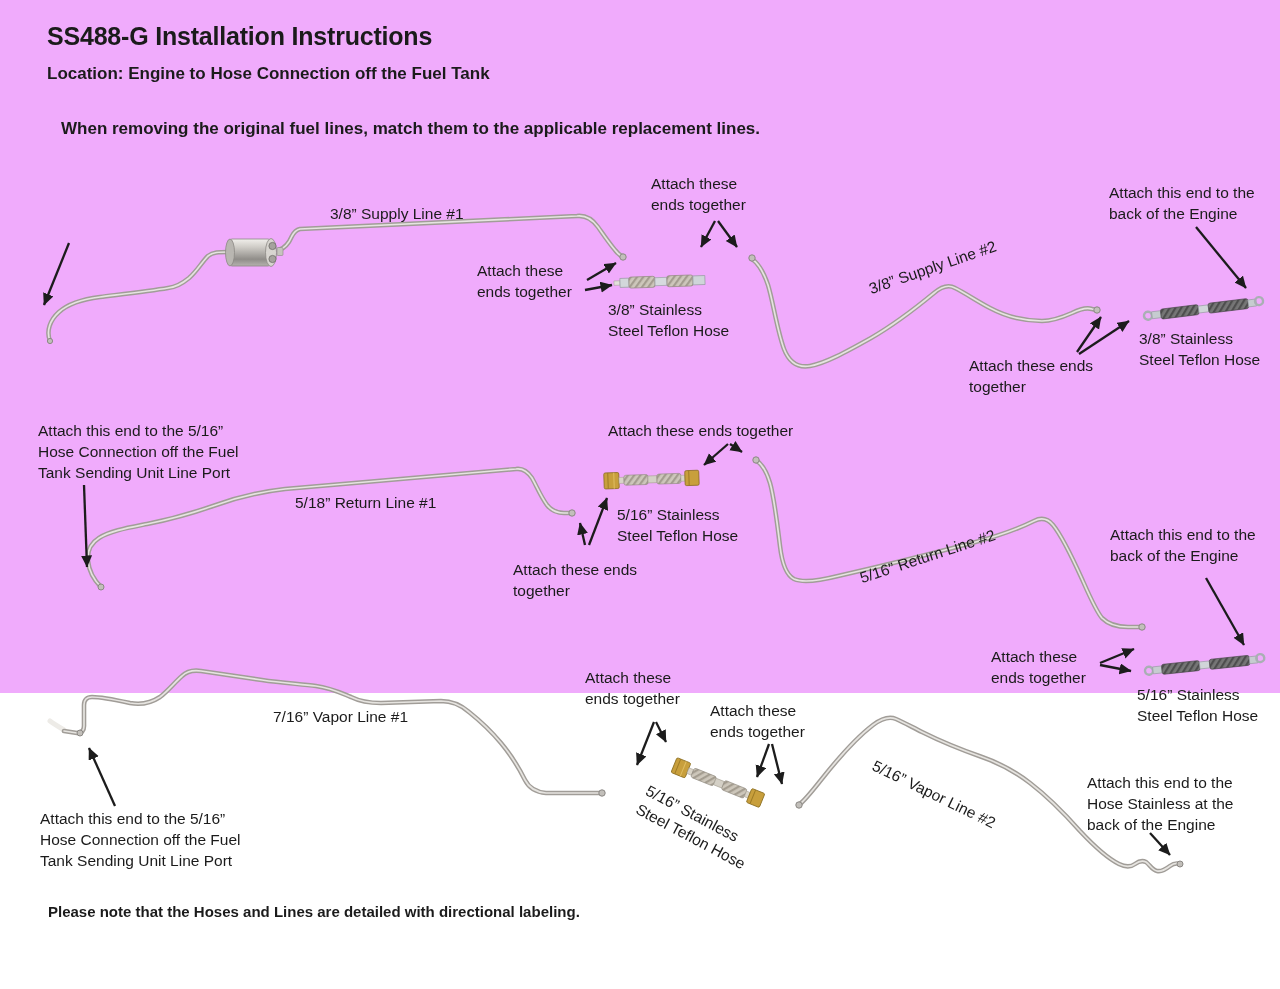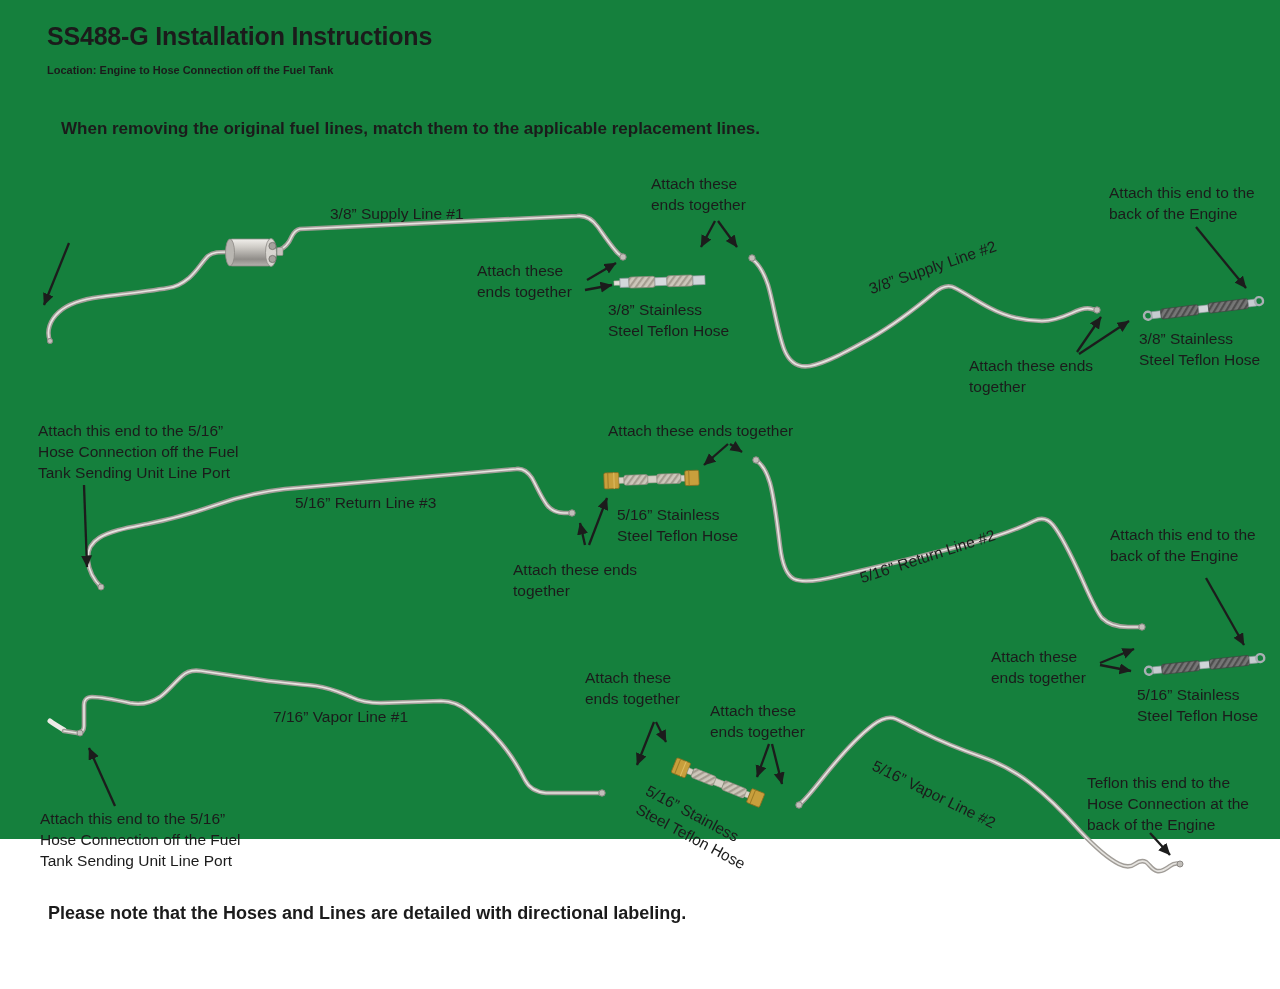--- a/index.html
+++ b/index.html
@@ -1,25 +1,25 @@
 <!DOCTYPE html>
 <html><head>
 <meta charset="utf-8">
 <style>
   html,body{margin:0;padding:0;background:#ffffff;}
   body{width:1280px;height:989px;font-family:"Liberation Sans",sans-serif;color:#1b1b1b;overflow:hidden;}
-  .page{position:relative;width:1280px;height:839px;background:#15803d;}
+  .page{position:relative;width:1280px;height:693px;background:#f0abfc;}
   .art{position:absolute;left:0;top:0;}
   .ttl{position:absolute;left:47px;top:22px;font-size:25px;font-weight:bold;letter-spacing:-0.2px;}
-  .loc{position:absolute;left:47px;top:64px;font-size:11px;font-weight:bold;}
+  .loc{position:absolute;left:47px;top:64px;font-size:17px;font-weight:bold;}
   .intro{position:absolute;left:61px;top:119px;font-size:17px;font-weight:bold;}
   .lbl{position:absolute;font-size:15.5px;line-height:21px;color:#1b1b1b;}
   .nw{white-space:nowrap;}
   .rot{transform-origin:0 0;}
-  .foot{position:absolute;left:48px;font-size:18px;font-weight:bold;white-space:nowrap;}
+  .foot{position:absolute;left:48px;font-size:15px;font-weight:bold;white-space:nowrap;}
   .to{fill:none;stroke:#a19d98;stroke-width:4.6;stroke-linecap:round;stroke-linejoin:round;}
   .ti{fill:none;stroke:#e6e4e0;stroke-width:1.7;stroke-linecap:round;stroke-linejoin:round;}
   .arr{fill:none;stroke:#1c1c1c;stroke-width:2.3;}
 </style>
 </head>
 <body>
 
 <div class="page">
 
   <svg class="art" width="1280" height="989" viewBox="0 0 1280 989">
@@ -190,32 +190,32 @@
   <div class="lbl nw" style="left:330px;top:203px">3/8” Supply Line #1</div>
   <div class="lbl" style="left:651px;top:173px;width:105px">Attach these ends together</div>
   <div class="lbl" style="left:477px;top:260px;width:110px">Attach these ends together</div>
   <div class="lbl" style="left:608px;top:299px;width:132px">3/8” Stainless Steel Teflon Hose</div>
   <div class="lbl nw rot" style="left:866px;top:279px;transform:rotate(-19deg)">3/8” Supply Line #2</div>
   <div class="lbl" style="left:1109px;top:182px;width:168px">Attach this end to the back of the Engine</div>
   <div class="lbl" style="left:969px;top:355px;width:140px">Attach these ends together</div>
   <div class="lbl" style="left:1139px;top:328px;width:132px">3/8” Stainless Steel Teflon Hose</div>
 
   <div class="lbl" style="left:38px;top:420px;width:218px">Attach this end to the 5/16” Hose Connection off the Fuel Tank Sending Unit Line Port</div>
-  <div class="lbl nw" style="left:295px;top:492px">5/16” Return Line #3</div>
+  <div class="lbl nw" style="left:295px;top:492px">5/18” Return Line #1</div>
   <div class="lbl nw" style="left:608px;top:420px">Attach these ends together</div>
   <div class="lbl" style="left:617px;top:504px;width:132px">5/16” Stainless Steel Teflon Hose</div>
   <div class="lbl" style="left:513px;top:559px;width:140px">Attach these ends together</div>
   <div class="lbl nw rot" style="left:857px;top:568px;transform:rotate(-18deg)">5/16” Return Line #2</div>
   <div class="lbl" style="left:1110px;top:524px;width:168px">Attach this end to the back of the Engine</div>
   <div class="lbl" style="left:991px;top:646px;width:105px">Attach these ends together</div>
   <div class="lbl" style="left:1137px;top:684px;width:132px">5/16” Stainless Steel Teflon Hose</div>
 
   <div class="lbl nw" style="left:273px;top:706px">7/16” Vapor Line #1</div>
   <div class="lbl" style="left:585px;top:667px;width:105px">Attach these ends together</div>
   <div class="lbl" style="left:710px;top:700px;width:105px">Attach these ends together</div>
   <div class="lbl rot" style="left:652px;top:780px;width:135px;transform:rotate(28deg)">5/16” Stainless Steel Teflon Hose</div>
   <div class="lbl" style="left:40px;top:808px;width:218px">Attach this end to the 5/16” Hose Connection off the Fuel Tank Sending Unit Line Port</div>
   <div class="lbl nw rot" style="left:878px;top:755px;transform:rotate(26deg)">5/16” Vapor Line #2</div>
-  <div class="lbl" style="left:1087px;top:772px;width:172px">Teflon this end to the Hose Connection at the back of the Engine</div>
+  <div class="lbl" style="left:1087px;top:772px;width:172px">Attach this end to the Hose Stainless at the back of the Engine</div>
 
   <div class="foot" style="top:903px">Please note that the Hoses and Lines are detailed with directional labeling.</div>
 
 </div>
 
 </body></html>

